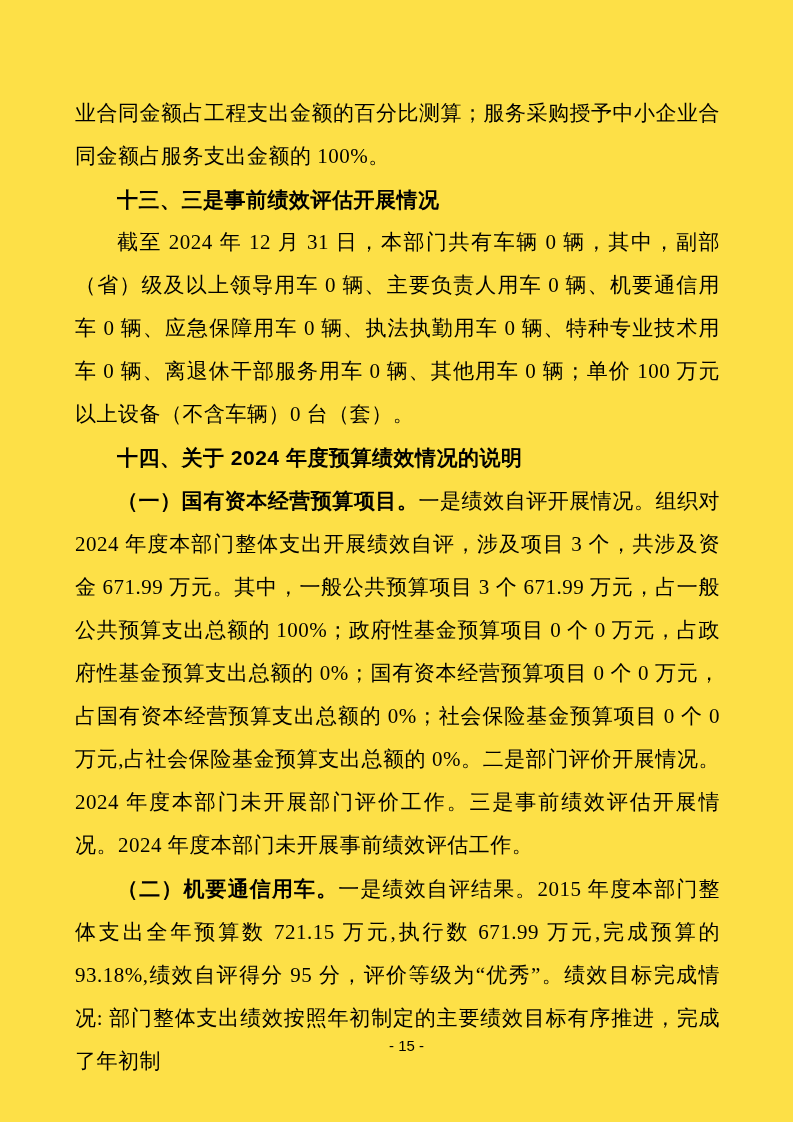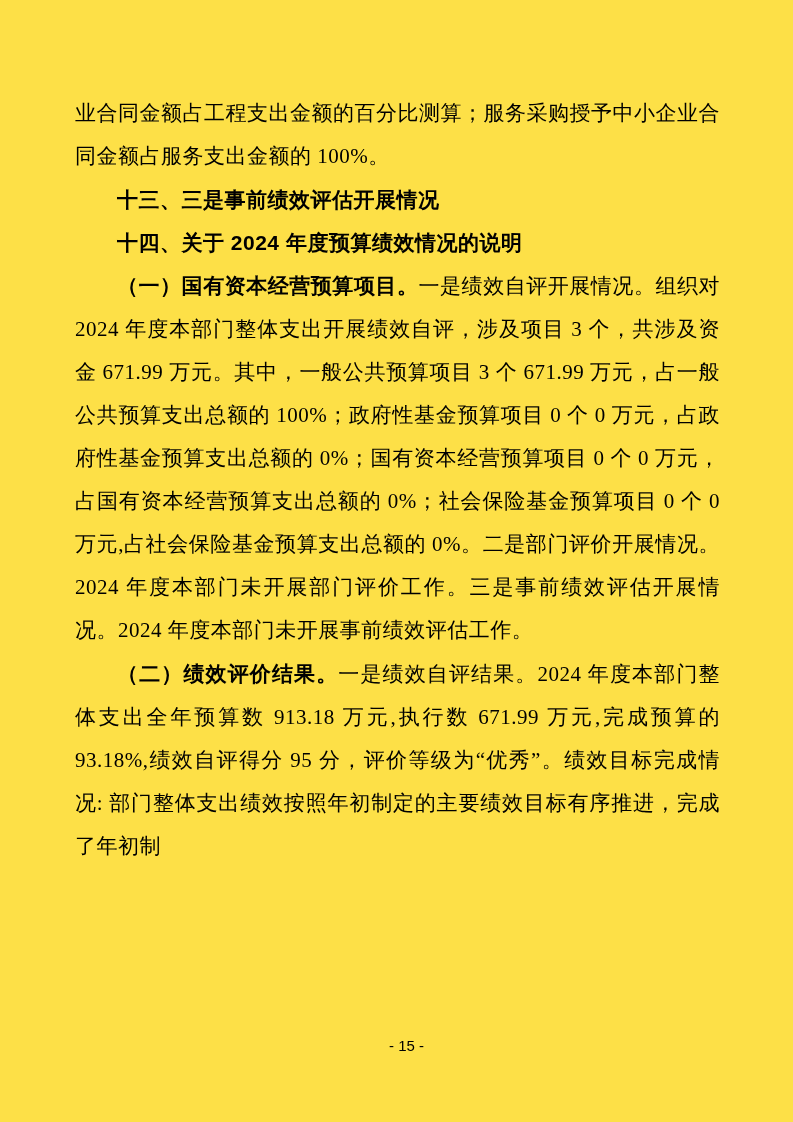--- a/index.html
+++ b/index.html
@@ -62,29 +62,32 @@
   <div class="content">
 
     <p class="no-indent">
       <span>业合同金额占工程支出金额的百分比测算；服务采购授予中小企业合同金额占服务支出金额的 100%。</span>
     </p>
 
     <p class="heading">
       <span>十三、三是事前绩效评估开展情况</span>
     </p>
 
+    <p>
+      <span>截至 2024 年 12 月 31 日，本部门共有车辆 0 辆，其中，副部（省）级及以上领导用车 0 辆、主要负责人用车 0 辆、机要通信用车 0 辆、应急保障用车 0 辆、执法执勤用车 0 辆、特种专业技术用车 0 辆、离退休干部服务用车 0 辆、其他用车 0 辆；单价 100 万元以上设备（不含车辆）0 台（套）。</span>
+    </p>
 
     <p class="heading">
       <span>十四、关于 2024 年度预算绩效情况的说明</span>
     </p>
 
     <p>
       <span class="bold-lead">（一）国有资本经营预算项目。</span><span>一是绩效自评开展情况。组织对 2024 年度本部门整体支出开展绩效自评，涉及项目 3 个，共涉及资金 671.99 万元。其中，一般公共预算项目 3 个 671.99 万元，占一般公共预算支出总额的 100%；政府性基金预算项目 0 个 0 万元，占政府性基金预算支出总额的 0%；国有资本经营预算项目 0 个 0 万元，占国有资本经营预算支出总额的 0%；社会保险基金预算项目 0 个 0 万元,占社会保险基金预算支出总额的 0%。二是部门评价开展情况。2024 年度本部门未开展部门评价工作。三是事前绩效评估开展情况。2024 年度本部门未开展事前绩效评估工作。</span>
     </p>
 
     <p>
-      <span class="bold-lead">（二）绩效评价结果。</span><span>一是绩效自评结果。2024 年度本部门整体支出全年预算数 913.18 万元,执行数 671.99 万元,完成预算的 93.18%,绩效自评得分 95 分，评价等级为“优秀”。绩效目标完成情况: 部门整体支出绩效按照年初制定的主要绩效目标有序推进，完成了年初制</span>
+      <span class="bold-lead">（二）机要通信用车。</span><span>一是绩效自评结果。2015 年度本部门整体支出全年预算数 721.15 万元,执行数 671.99 万元,完成预算的 93.18%,绩效自评得分 95 分，评价等级为“优秀”。绩效目标完成情况: 部门整体支出绩效按照年初制定的主要绩效目标有序推进，完成了年初制</span>
     </p>
 
   </div>
 
   <div class="footer">- 15 -</div>
 </div>
 
 </body></html>

